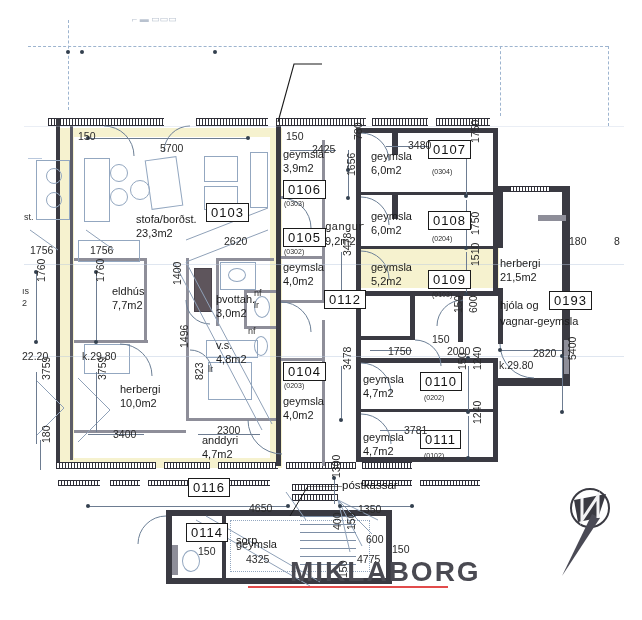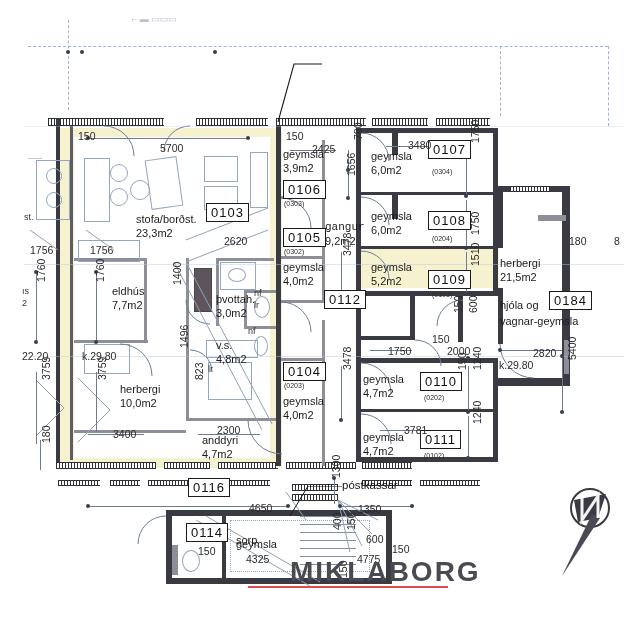--- a/index.html
+++ b/index.html
@@ -362,21 +362,21 @@
   <div class="code" style="left:420px;top:372px;">0110</div>
   <div class="subcode" style="left:424px;top:394px;">(0202)</div>
 
   <div class="txt room-name" style="left:363px;top:432px;">geymsla</div>
   <div class="txt room-area" style="left:363px;top:446px;">4,7m2</div>
   <div class="code" style="left:420px;top:430px;">0111</div>
   <div class="subcode" style="left:424px;top:452px;">(0102)</div>
 
   <div class="txt room-name" style="left:500px;top:258px;">herbergi</div>
   <div class="txt room-area" style="left:500px;top:272px;">21,5m2</div>
-  <div class="code" style="left:549px;top:291px;">0184</div>
+  <div class="code" style="left:549px;top:291px;">0193</div>
   <div class="txt room-name" style="left:500px;top:300px;">hjóla og</div>
   <div class="txt room-name" style="left:500px;top:316px;">vagnar-geymsla</div>
 
   <div class="code" style="left:186px;top:523px;">0114</div>
   <div class="txt room-name" style="left:236px;top:535px;">sorp</div>
   <div class="txt room-name" style="left:236px;top:539px;">geymsla</div>
 
   <div class="code" style="left:188px;top:478px;">0116</div>
 
   <div id="dims">

